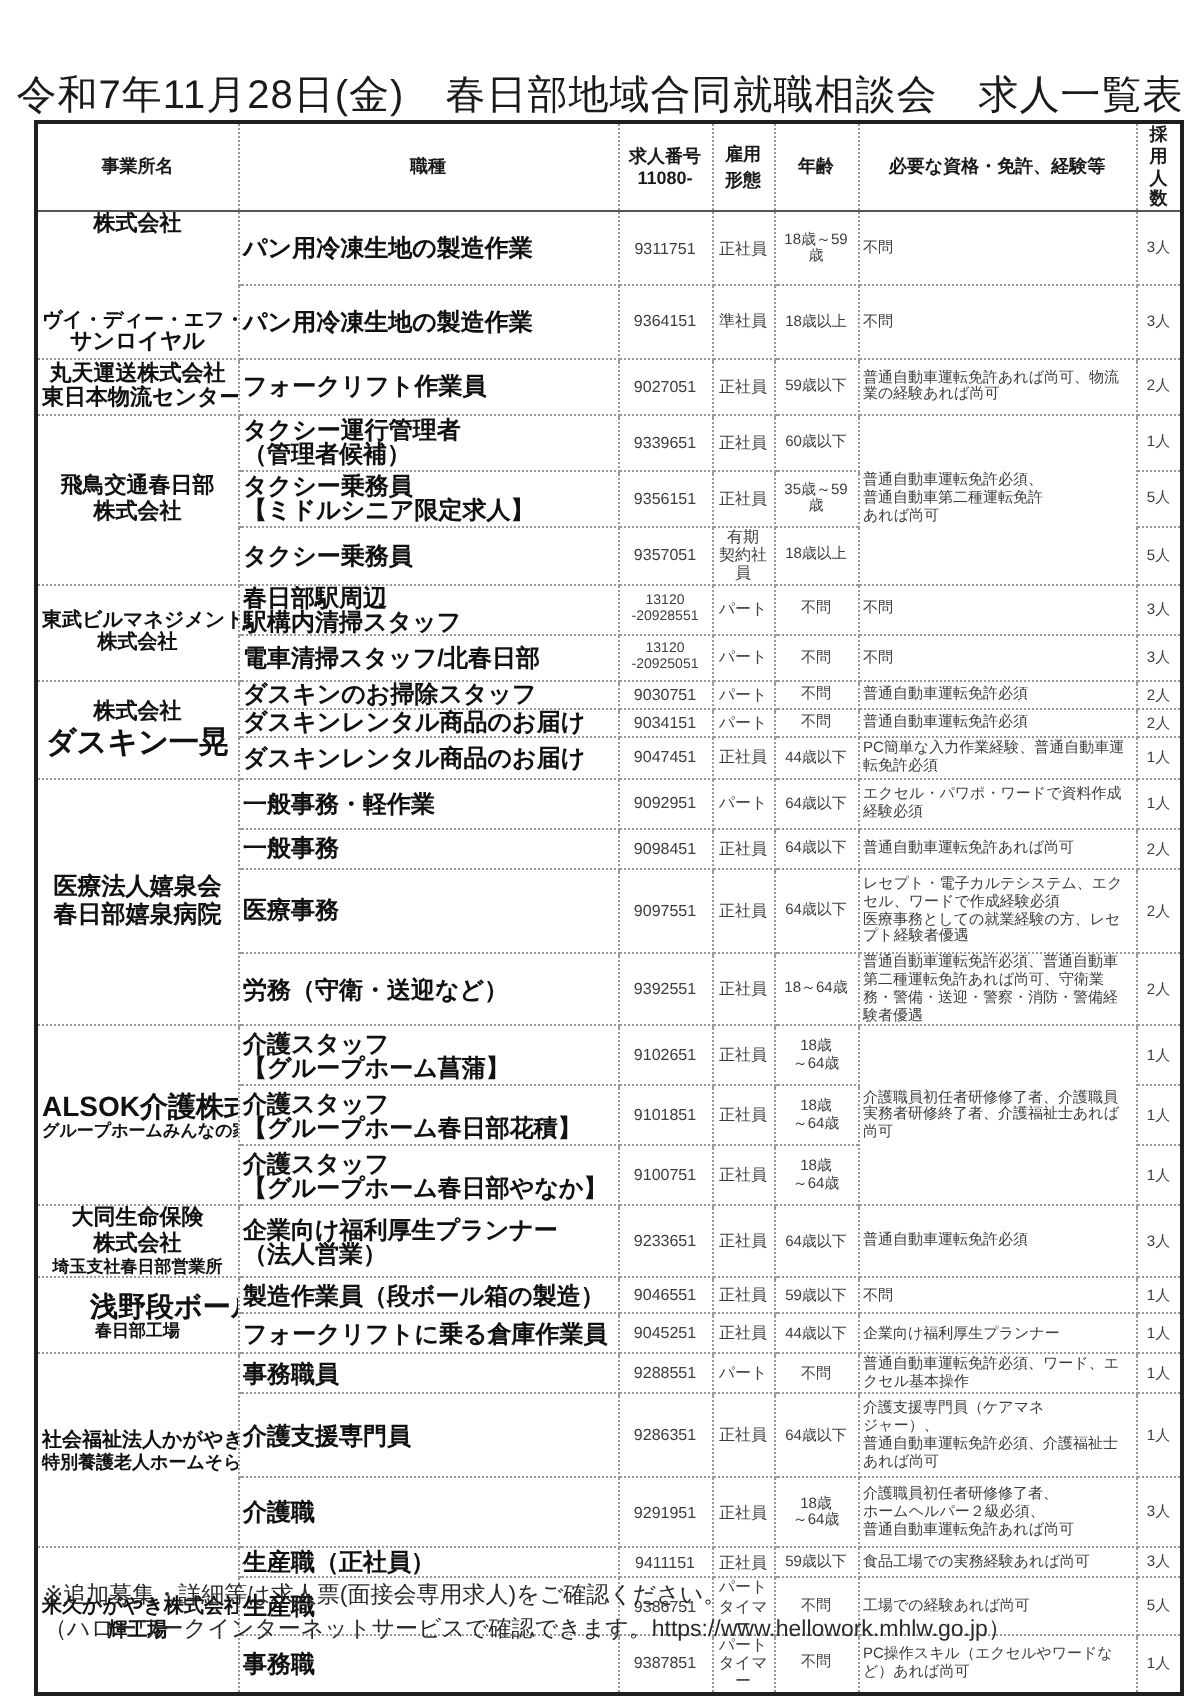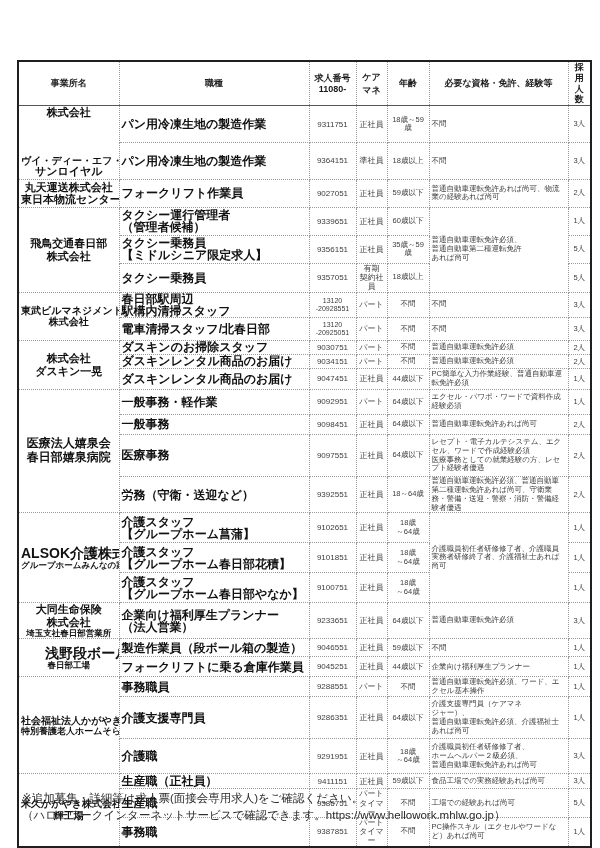--- a/index.html
+++ b/index.html
@@ -46,38 +46,39 @@
   .notes {
     position:absolute; left:22px; top:790px; width:560px;
     font-size:11.5px; color:#2a2a2a; line-height:1.45;
   }
 </style>
 </head>
 <body>
 
 <div class="page">
 
+  <div class="title">令和7年11月28日(金)　春日部地域合同就職相談会　求人一覧表</div>
 
   <table class="jobs">
     <colgroup>
       <col style="width:101px">
         <col style="width:190px">
         <col style="width:47px">
       <col style="width:31px">
         <col style="width:42px">
         <col style="width:139px">
       <col style="width:23px">
     </colgroup>
     <thead>
       <tr>
         <th>事業所名</th>
         <th>職種</th>
         <th class="th-num">求人番号
 11080-</th>
-        <th>ケアマネ</th>
+        <th>雇用形態</th>
         <th>年齢</th>
         <th>必要な資格・免許、経験等</th>
         <th class="th-hires">採用
 人数</th>
       </tr>
     </thead>
     <tbody>
         <tr style="height: 28px;">
           <td class="company" rowspan="2">
             <div class="nline" style="font-size: 11px;">株式会社</div>
@@ -161,21 +162,21 @@
           <td class="num small">13120
 -20925051</td>
           <td class="type">パート</td>
           <td class="age">不問</td>
           <td class="req">不問</td>
           <td class="hires">3人</td>
         </tr>
         <tr style="height: 14px;">
           <td class="company" rowspan="3">
             <div class="nline" style="font-size: 11px;">株式会社</div>
-            <div class="nline" style="font-size: 11px;">ダスキン一晃</div>
+            <div class="nline" style="font-size: 15px;">ダスキン一晃</div>
           </td>
           <td class="job">ダスキンのお掃除スタッフ</td>
           <td class="num">9030751</td>
           <td class="type">パート</td>
           <td class="age">不問</td>
           <td class="req">普通自動車運転免許必須</td>
           <td class="hires">2人</td>
         </tr>
         <tr style="height: 14px;">
           <td class="job">ダスキンレンタル商品のお届け</td>

